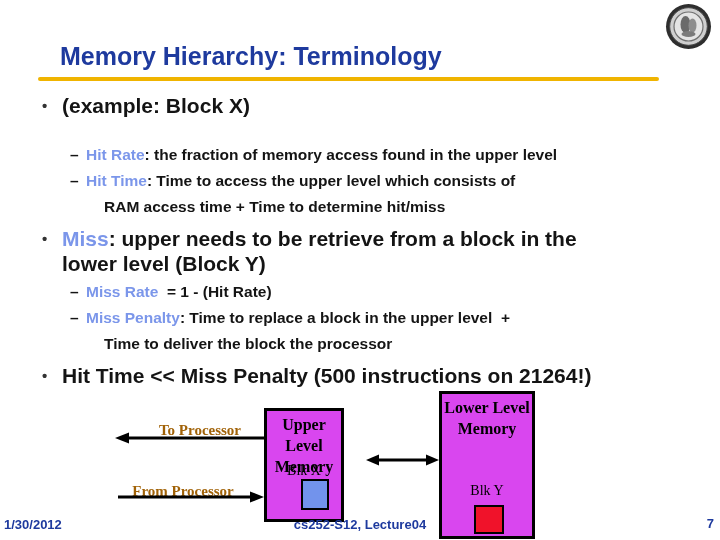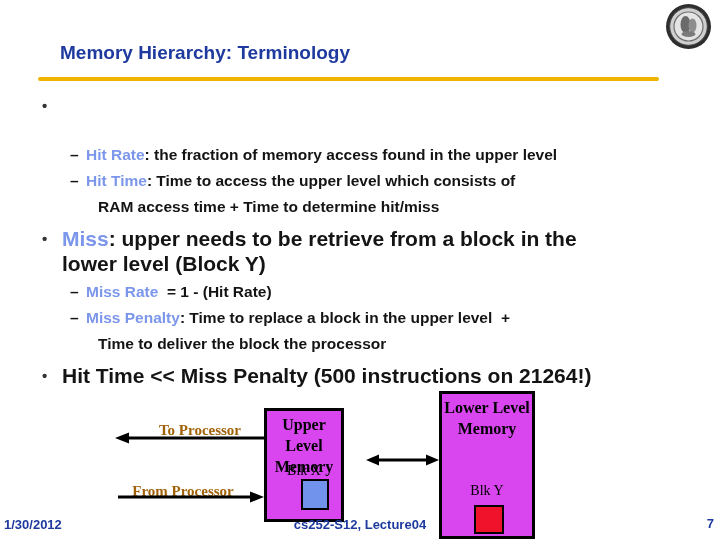--- a/index.html
+++ b/index.html
@@ -4,42 +4,42 @@
 <style>
   html,body{margin:0;padding:0;background:#888;}
   #slide{
     position:relative;width:720px;height:540px;background:#ffffff;
     font-family:"Liberation Sans",sans-serif;overflow:hidden;
     margin:0 auto;
   }
   .abs{position:absolute;}
   
   #page-title{
-    left:60px;top:42px;font-size:19px;font-weight:bold;color:#1e3a9e;
+    left:60px;top:42px;font-size:25px;font-weight:bold;color:#1e3a9e;
     letter-spacing:0px;white-space:pre;
   }
   #title-rule{left:38px;top:77px;width:621px;height:4px;background:#f0b400;border-radius:2px;}
   
   #seal{left:665px;top:3px;width:47px;height:47px;}
   
   .main-bullet{
     left:42px;display:flex;font-weight:bold;font-size:21px;line-height:25px;color:#141414;
   }
   .main-bullet .dot{
     width:12px;margin-right:8px;font-size:15px;line-height:25px;color:#333;flex:none;
   }
   .main-bullet .line{display:block;white-space:pre;}
   .kw{color:#7b96ea;white-space:pre;}
   .run{white-space:pre;}
   .sub-bullet{
     left:70px;display:flex;font-weight:bold;font-size:15.5px;line-height:20px;color:#141414;
   }
   .sub-bullet .dash{width:16px;flex:none;color:#141414;}
   .cont-line{
-    left:98px;font-weight:bold;font-size:15.5px;line-height:20px;color:#141414;white-space:pre;
+    left:104px;font-weight:bold;font-size:15.5px;line-height:20px;color:#141414;white-space:pre;
   }
   
   .diag-label{
     font-family:Liberation Serif, serif;font-weight:bold;font-size:15px;color:#a16207;
     text-align:center;white-space:pre;
   }
   .mem-box{
     border:3px solid #000;background:#d946ef;box-sizing:border-box;text-align:center;
   }
   .mem-box .box-title{
@@ -70,20 +70,21 @@
       <circle cx="23.5" cy="23.5" r="18.8" fill="none" stroke="#4a4a4a" stroke-width="1"></circle>
     </svg>
   </div>
 
   <div id="page-title" class="abs">Memory Hierarchy: Terminology</div>
   <div id="title-rule" class="abs"></div>
 
   <div class="abs main-bullet" style="top:93px;">
     <span class="dot">•</span>
     <div>
+      <div class="line">(example: Block X)</div>
     </div>
   </div>
 
   <div class="abs sub-bullet" style="top:145px;">
     <span class="dash">–</span>
     <div class="line"><span class="kw">Hit Rate</span><span class="run">: the fraction of memory access found in the upper level</span></div>
   </div>
 
   <div class="abs sub-bullet" style="top:171px;">
     <span class="dash">–</span>

